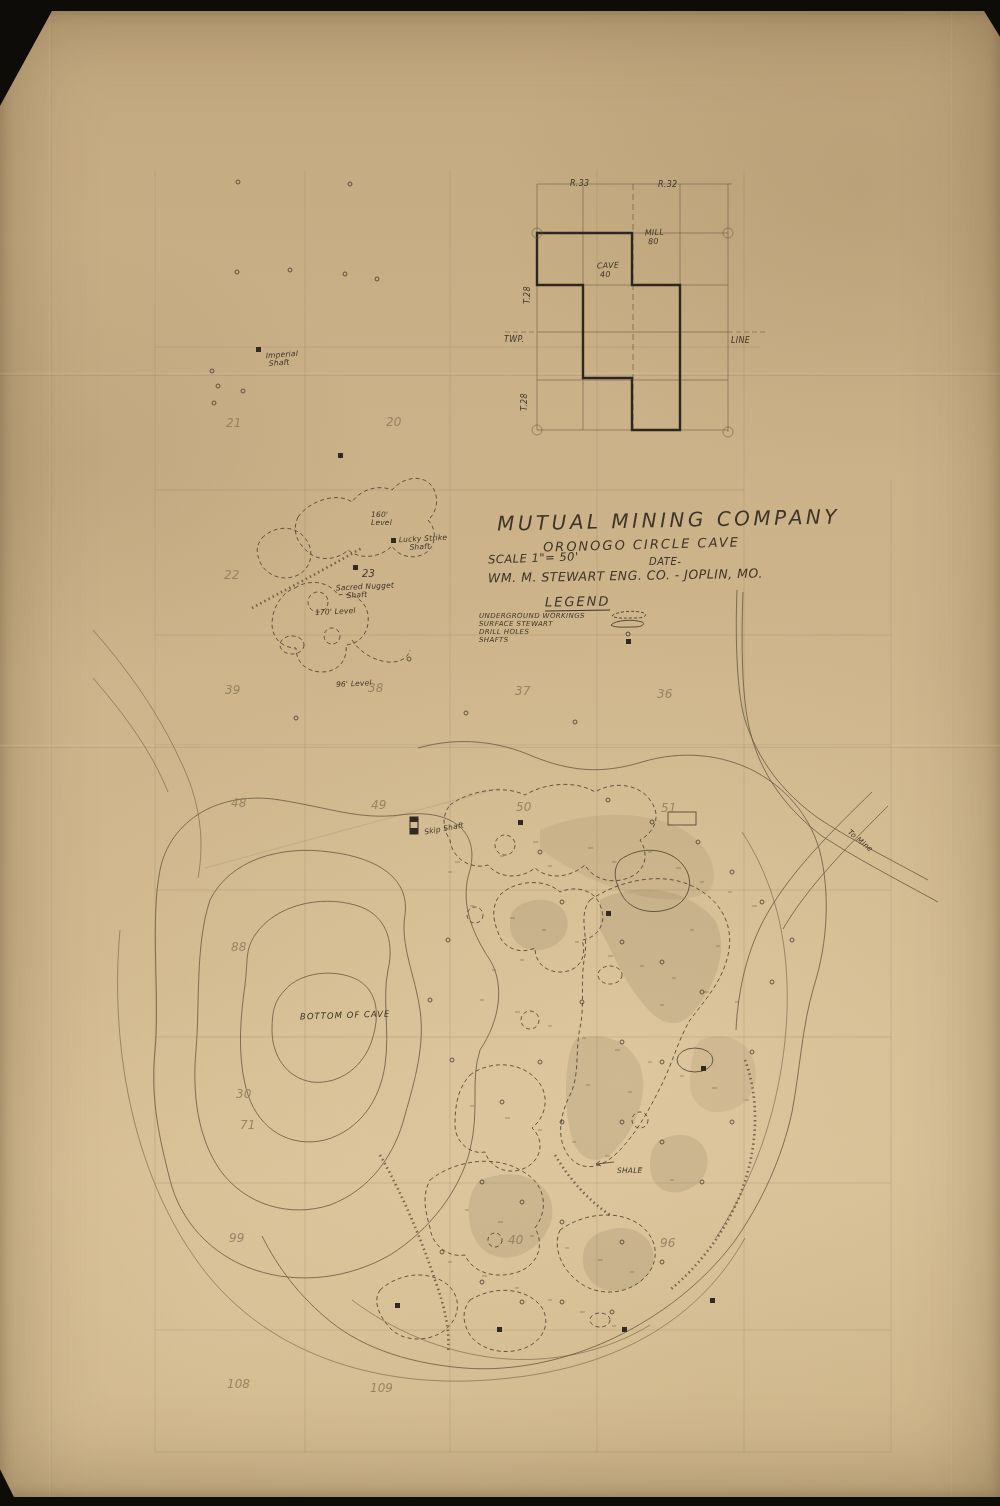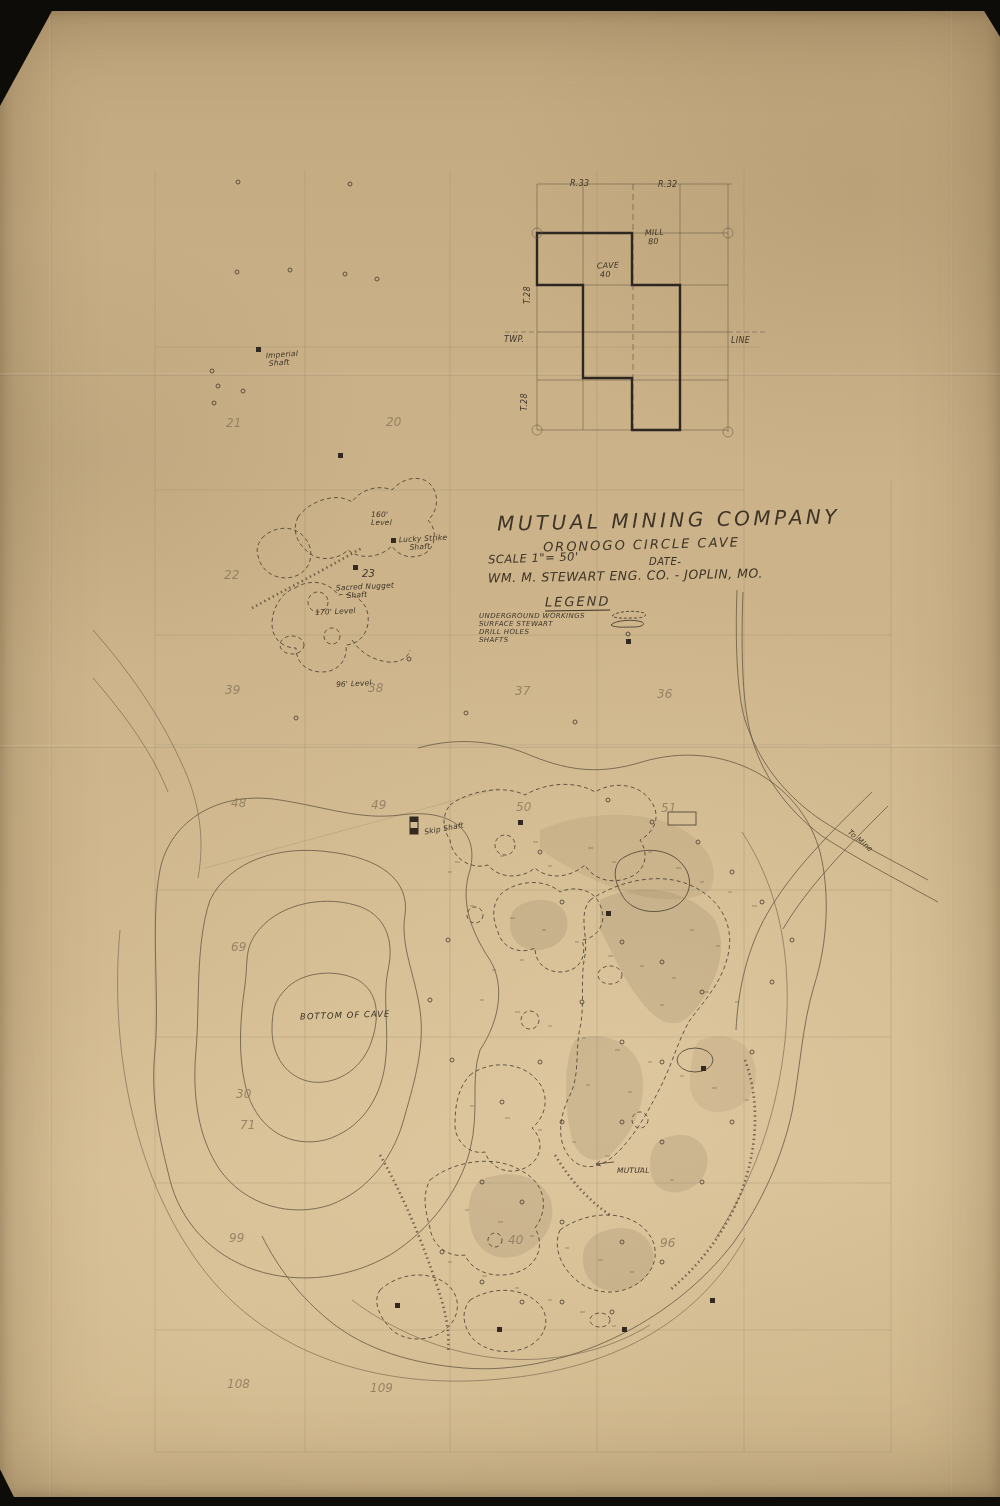--- a/index.html
+++ b/index.html
@@ -275,21 +275,21 @@
   <div class="lbl sec" style="left:386px;top:405px">20</div>
   <div class="lbl sec" style="left:224px;top:558px">22</div>
   <div class="lbl sec" style="left:225px;top:673px">39</div>
   <div class="lbl sec" style="left:368px;top:671px">38</div>
   <div class="lbl sec" style="left:515px;top:674px">37</div>
   <div class="lbl sec" style="left:657px;top:677px">36</div>
   <div class="lbl sec" style="left:231px;top:786px">48</div>
   <div class="lbl sec" style="left:371px;top:788px">49</div>
   <div class="lbl sec" style="left:516px;top:790px">50</div>
   <div class="lbl sec" style="left:661px;top:791px">51</div>
-  <div class="lbl sec" style="left:231px;top:930px">69</div>
+  <div class="lbl sec" style="left:231px;top:930px">88</div>
   <div class="lbl sec" style="left:236px;top:1077px">30</div>
   <div class="lbl sec" style="left:240px;top:1108px">71</div>
   <div class="lbl sec" style="left:229px;top:1221px">99</div>
   <div class="lbl sec" style="left:508px;top:1223px">40</div>
   <div class="lbl sec" style="left:660px;top:1226px">96</div>
   <div class="lbl sec" style="left:227px;top:1367px">108</div>
   <div class="lbl sec" style="left:370px;top:1371px">109</div>
 
   <div class="lbl map-sm pre" style="left:266px;top:340px;transform:rotate(-4deg)">Imperial
  Shaft</div>
@@ -297,16 +297,16 @@
 Level</div>
   <div class="lbl map-sm pre" style="left:399px;top:524px;transform:rotate(-3deg)">Lucky Strike
     Shaft</div>
   <div class="lbl map-sm" style="left:362px;top:558px;font-size:10px">23</div>
   <div class="lbl map-sm pre" style="left:336px;top:572px;transform:rotate(-3deg)">Sacred Nugget
     Shaft</div>
   <div class="lbl map-sm" style="left:315px;top:597px;transform:rotate(-3deg)">170' Level</div>
   <div class="lbl map-sm" style="left:336px;top:669px;transform:rotate(-3deg)">96' Level</div>
   <div class="lbl map-sm" style="left:424px;top:814px;transform:rotate(-10deg)">Skip Shaft</div>
   <div class="lbl" style="left:300px;top:1000px;font-size:8.5px;letter-spacing:1px;transform:rotate(-2deg)">BOTTOM  OF  CAVE</div>
-  <div class="lbl map-sm" style="left:617px;top:1156px">MUTUAL</div>
+  <div class="lbl map-sm" style="left:617px;top:1156px">SHALE</div>
   <div class="lbl map-sm" style="left:845px;top:826px;transform:rotate(40deg)">To Mine</div>
 
 </div>
 
 </body></html>

